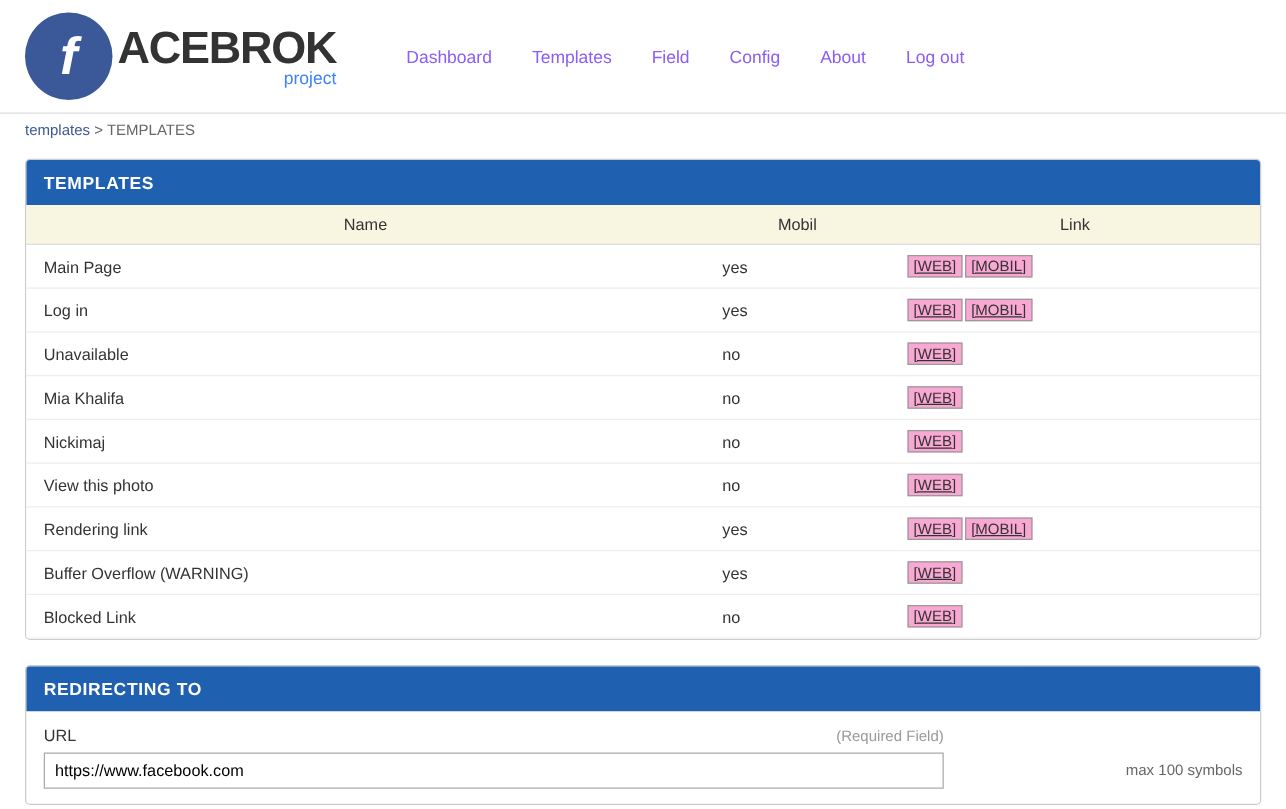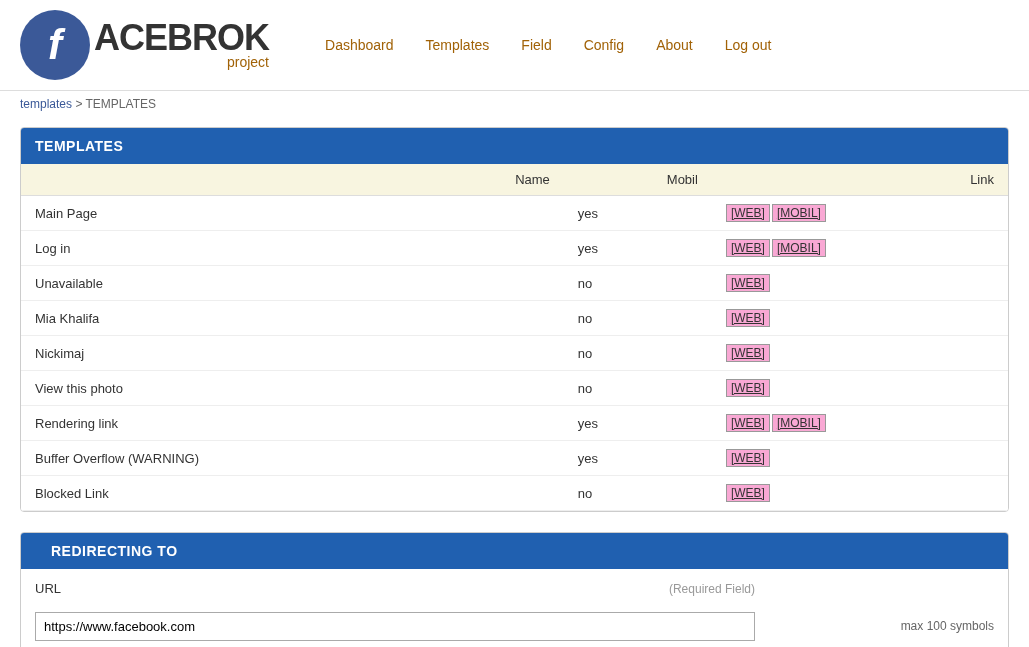--- a/index.html
+++ b/index.html
@@ -38,34 +38,34 @@
     }
     .logo-name {
       font-size: 36px;
       font-weight: bold;
       color: #333;
       line-height: 1;
       letter-spacing: -1px;
     }
     .logo-project {
       font-size: 14px;
-      color: #a16207;
+      color: #3b82f6;
       text-align: right;
       margin-top: -2px;
     }
 
     
     .nav {
       display: flex;
       align-items: center;
       gap: 0;
     }
     .nav a {
       text-decoration: none;
-      color: #a16207;
+      color: #8b5cf6;
       padding: 8px 16px;
       font-size: 14px;
     }
 
     
     .breadcrumb {
       padding: 6px 20px;
       font-size: 12px;
       color: #666;
     }
@@ -96,21 +96,21 @@
       letter-spacing: 0.5px;
     }
     table {
       width: 100%;
       border-collapse: collapse;
     }
     thead tr {
       background: #f8f5e0;
     }
     thead th {
-      text-align: right;
+      text-align: center;
       padding: 8px 14px;
       font-weight: normal;
       color: #333;
       border-bottom: 1px solid #ddd;
     }
     tbody tr {
       border-bottom: 1px solid #eee;
     }
     tbody tr:nth-child(odd) { background: #fff; }
     tbody tr:nth-child(even) { background: #fff; }
@@ -136,32 +136,32 @@
 
     
     .redirect-container {
       border: 1px solid #ccc;
       border-radius: 4px;
       overflow: hidden;
     }
     .redirect-header {
       background: #2060b0;
       color: white;
-      padding: 10px 30px;
+      padding: 10px 14px;
       font-size: 14px;
       font-weight: bold;
       letter-spacing: 0.5px;
     }
     .redirect-body {
       padding: 12px 14px;
     }
     .url-label {
       font-size: 13px;
       color: #333;
-      margin-bottom: 16px;
+      margin-bottom: 6px;
       display: flex;
       justify-content: space-between;
       align-items: center;
     }
     .url-label .required {
       color: #999;
       font-size: 12px;
     }
     .url-input {
       width: 720px;

